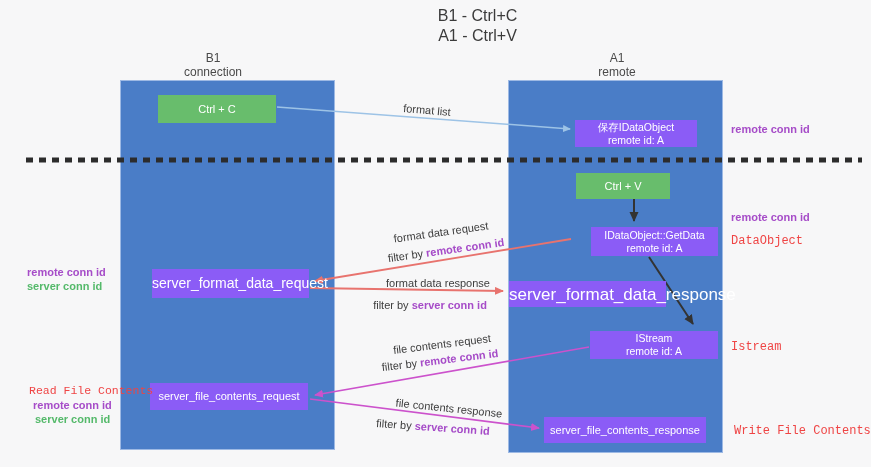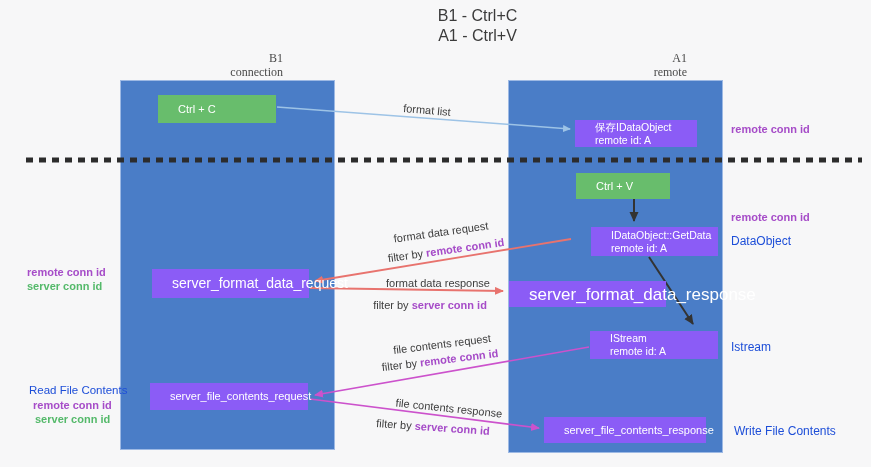--- a/index.html
+++ b/index.html
@@ -1,29 +1,29 @@
 <!DOCTYPE html>
 <html><head>
 <meta charset="utf-8">
 <style>
   html,body{margin:0;padding:0;background:#f7f7f8;font-family:"Liberation Sans",sans-serif;}
   .stage{position:relative;width:871px;height:467px;background:#f7f7f8;overflow:hidden;}
   .abs{position:absolute;}
   .title{top:6px;left:0;width:871px;text-align:center;color:#3b3b3b;font-size:16px;line-height:20px;padding-left:42px;}
-  .lane-head{width:140px;text-align:right;color:#4a4a4a;font-size:12px;line-height:14px;font-family:Liberation Serif, serif;}
+  .lane-head{width:140px;text-align:center;color:#4a4a4a;font-size:12px;line-height:14px;}
   .lane{background:#4a7dc7;border:1px solid #9db9e4;box-sizing:border-box;}
   svg.overlay{position:absolute;left:0;top:0;z-index:3;pointer-events:none;}
-  .node{z-index:4;box-sizing:border-box;color:#ffffff;display:flex;flex-direction:column;justify-content:center;padding-left:20px;}
+  .node{z-index:4;box-sizing:border-box;color:#ffffff;text-align:center;display:flex;flex-direction:column;justify-content:center;}
   .green{background:#68bd6c;font-size:11px;}
   .orange{background:#8b5cf6;font-size:10.5px;line-height:13px;}
   .lbl{z-index:5;font-size:11px;color:#3d3d3d;white-space:nowrap;transform-origin:center;}
   .ctr{transform:translate(-50%,-50%);}
   .purple{color:#a64cc8;font-weight:bold;}
   .greenlbl{color:#54b96a;font-weight:bold;}
-  .blk{color:#1d4ed8;}
+  .blk{color:#ef4444;font-family:Liberation Mono, monospace;}
   .side{z-index:5;font-size:11px;white-space:nowrap;}
   .side12{font-size:12px;}
 </style>
 </head>
 <body>
 
 <div class="stage">
 
   <div class="abs title">
     <div>B1 - Ctrl+C</div>

